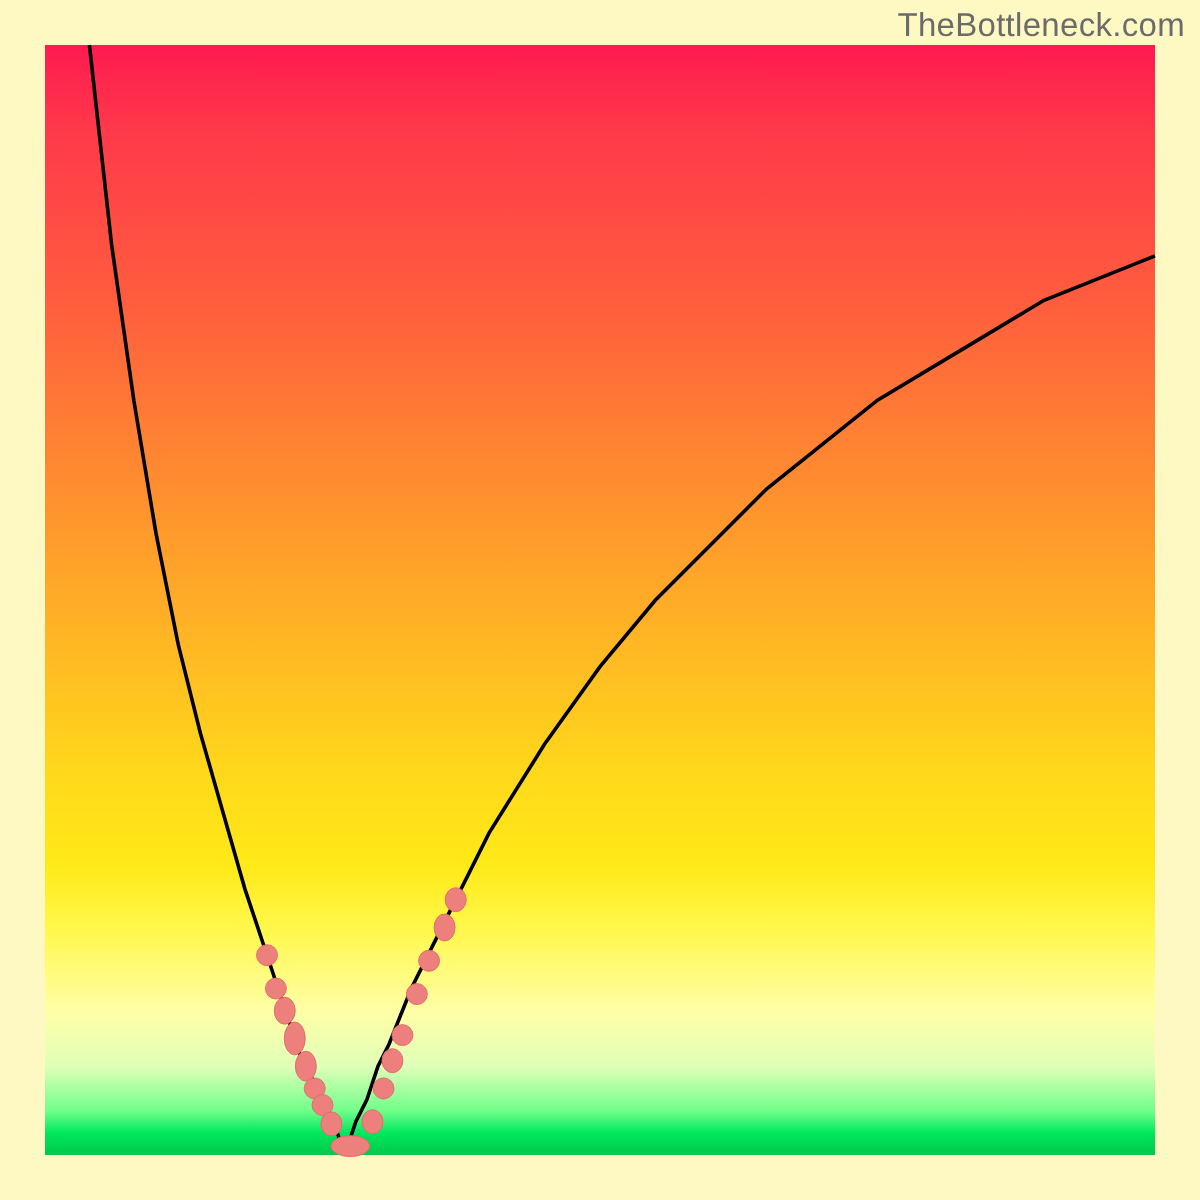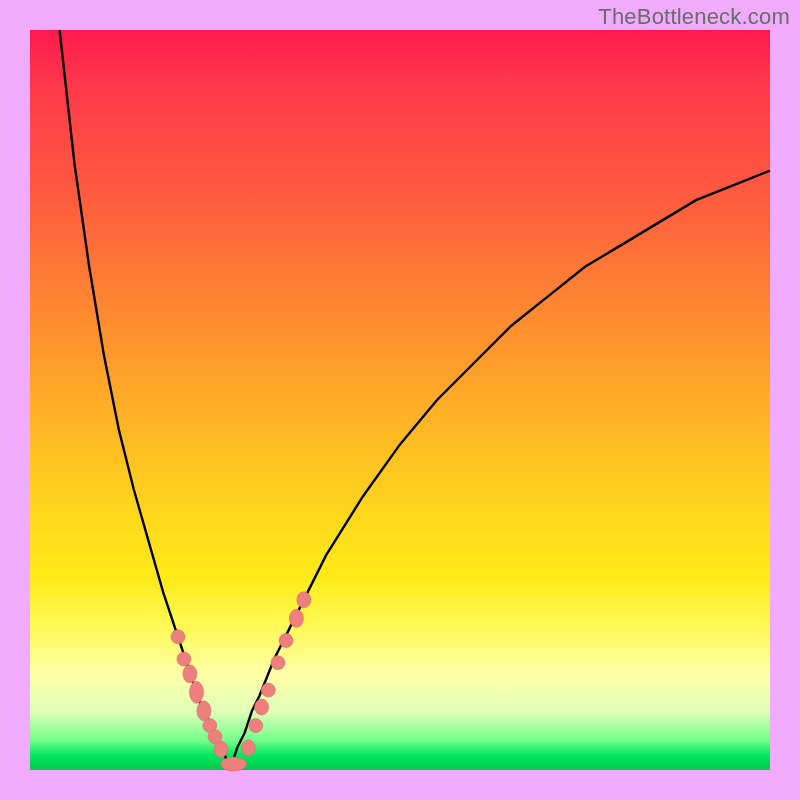--- a/index.html
+++ b/index.html
@@ -10,21 +10,21 @@
     overflow: hidden;
     background: #000;
     font-family: Arial, Helvetica, sans-serif;
   }
   .frame {
     position: absolute;
     left: 0;
     top: 0;
     width: 800px;
     height: 800px;
-    background: #f0abfc;
+    background: #fef9c3;
     text-decoration: underline;
   }
   .plot {
     position: absolute;
     left: 30px;
     top: 30px;
     width: 740px;
     height: 740px;
     background: linear-gradient(to bottom,
       #ff1a50 0%,

